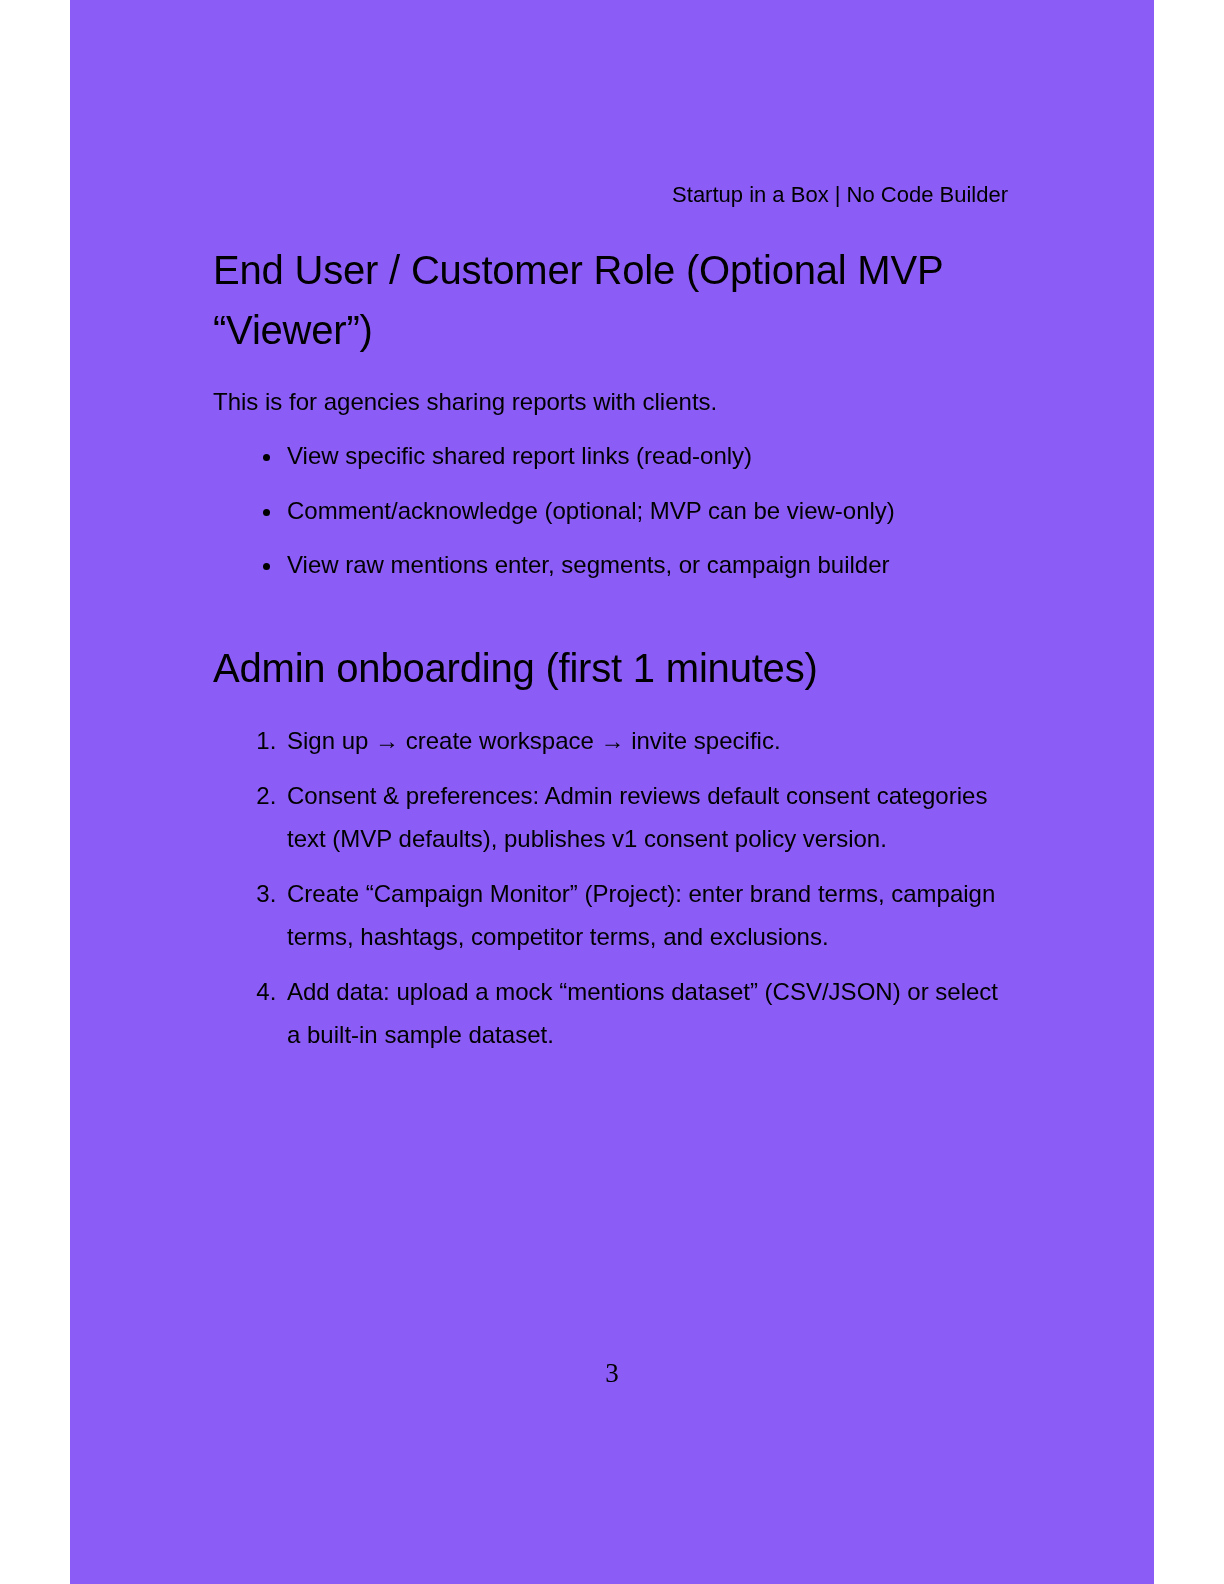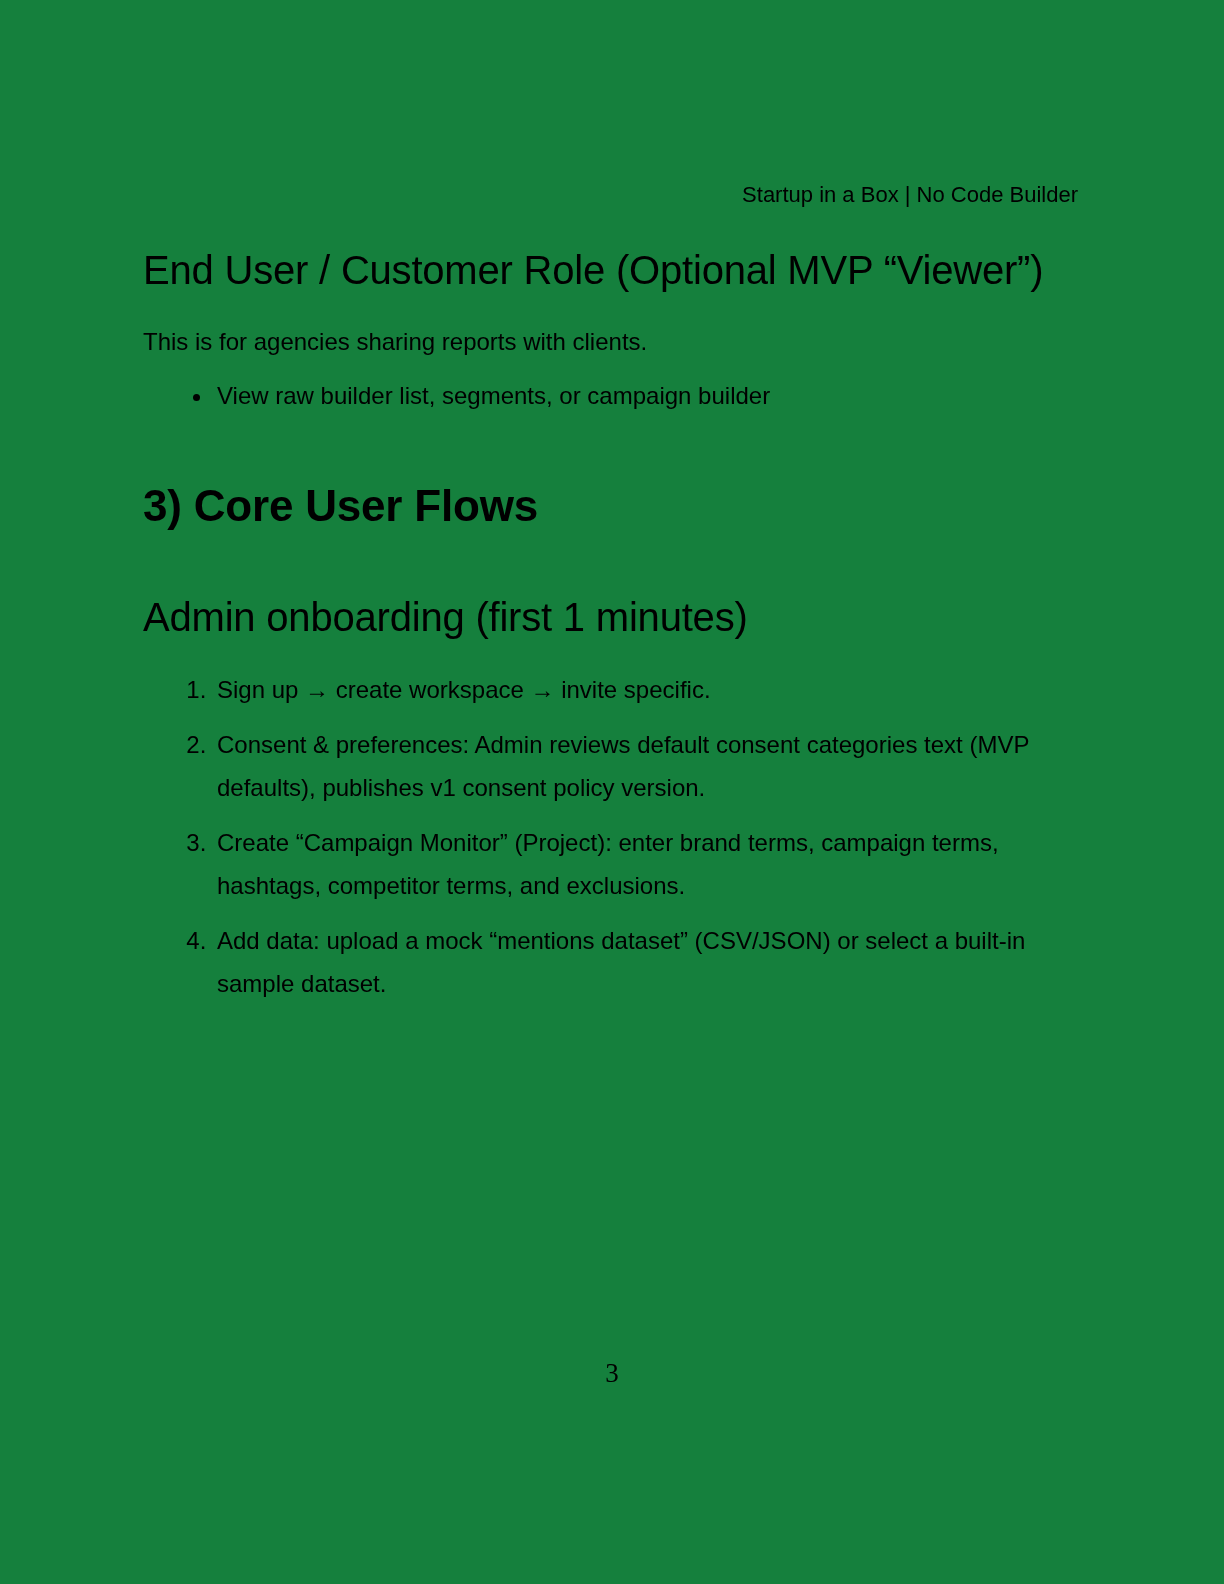--- a/index.html
+++ b/index.html
@@ -1,21 +1,21 @@
 <!DOCTYPE html>
 <html><head>
 <meta charset="utf-8">
 <style>
   * { margin: 0; padding: 0; box-sizing: border-box; }
   html, body { background: #ffffff; }
   .page {
     position: relative;
-    width: 1224px;
+    width: 1084px;
     height: 1584px;
-    background: #15803d;
+    background: #8b5cf6;
     font-family: "Liberation Sans", sans-serif;
     color: #000000;
     overflow: hidden;
     margin: 0 auto;
   }
   .doc-header {
     position: absolute;
     top: 182px;
     left: 143px;
     right: 146px;
@@ -91,27 +91,30 @@
   <div class="doc-header">Startup in a Box | No Code Builder</div>
 
   <div class="content">
 
     <h2 class="doc-h2">End User / Customer Role (Optional MVP “Viewer”)</h2>
 
     <div class="body-text intro">
       <div>This is for agencies sharing reports with clients.</div>
     </div>
 
+    <ul class="doc-ul">
+      <li>View specific shared report links (read-only)</li>
+      <li>Comment/acknowledge (optional; MVP can be view-only)</li>
+    </ul>
 
 
     <ul class="doc-ul">
-      <li>View raw builder list, segments, or campaign builder</li>
+      <li>View raw mentions enter, segments, or campaign builder</li>
     </ul>
 
-    <h1 class="doc-h1">3) Core User Flows</h1>
 
     <h2 class="doc-h2 second">Admin onboarding (first 1 minutes)</h2>
 
     <ol class="doc-ol">
       <li>Sign up → create workspace → invite specific.</li>
       <li>Consent &amp; preferences: Admin reviews default consent categories text (MVP defaults), publishes v1 consent policy version.</li>
       <li>Create “Campaign Monitor” (Project): enter brand terms, campaign terms, hashtags, competitor terms, and exclusions.</li>
       <li>Add data: upload a mock “mentions dataset” (CSV/JSON) or select a built-in sample dataset.</li>
     </ol>
 

